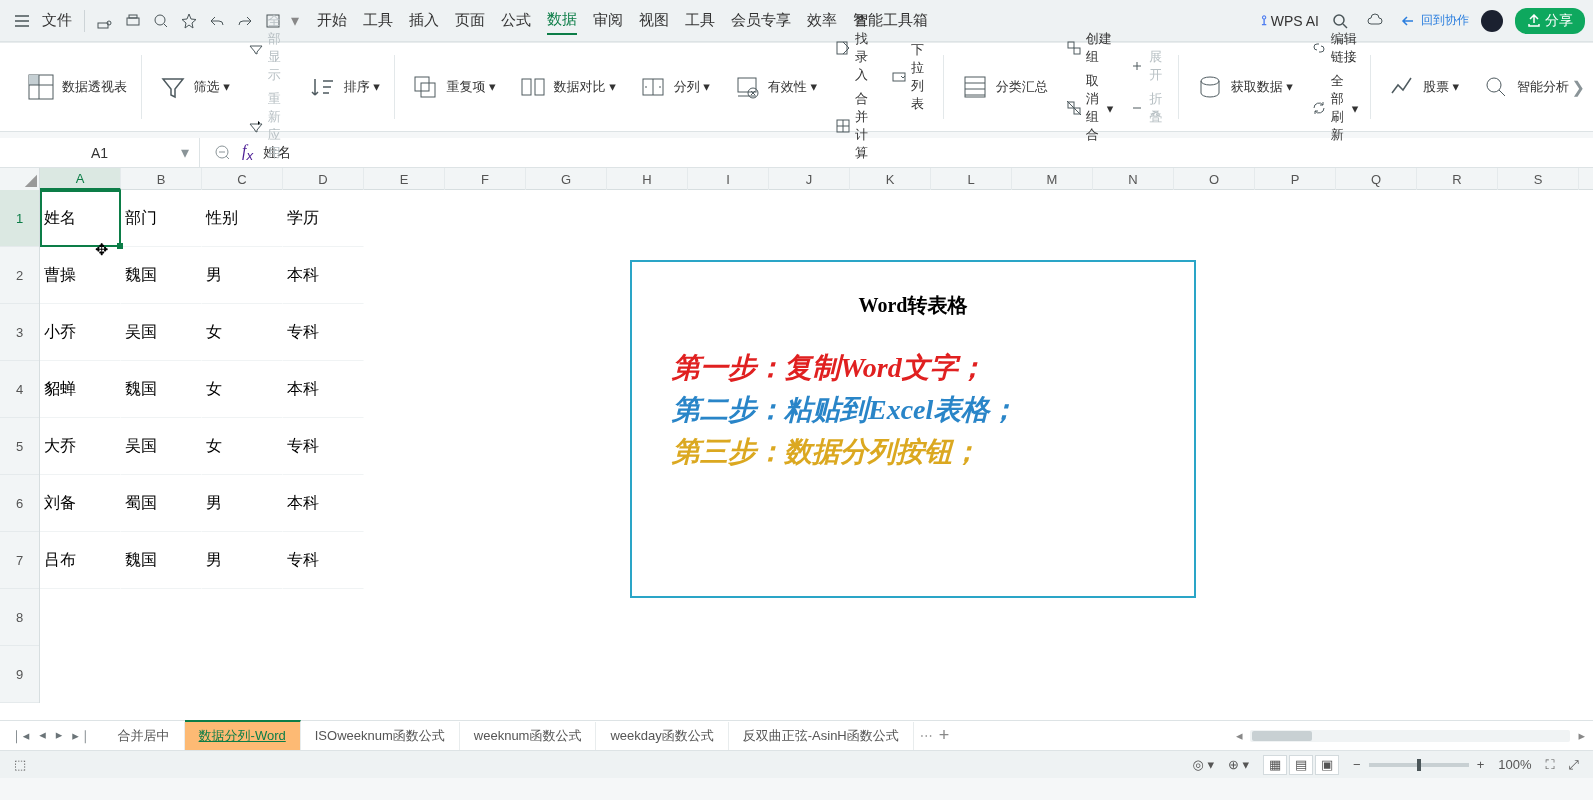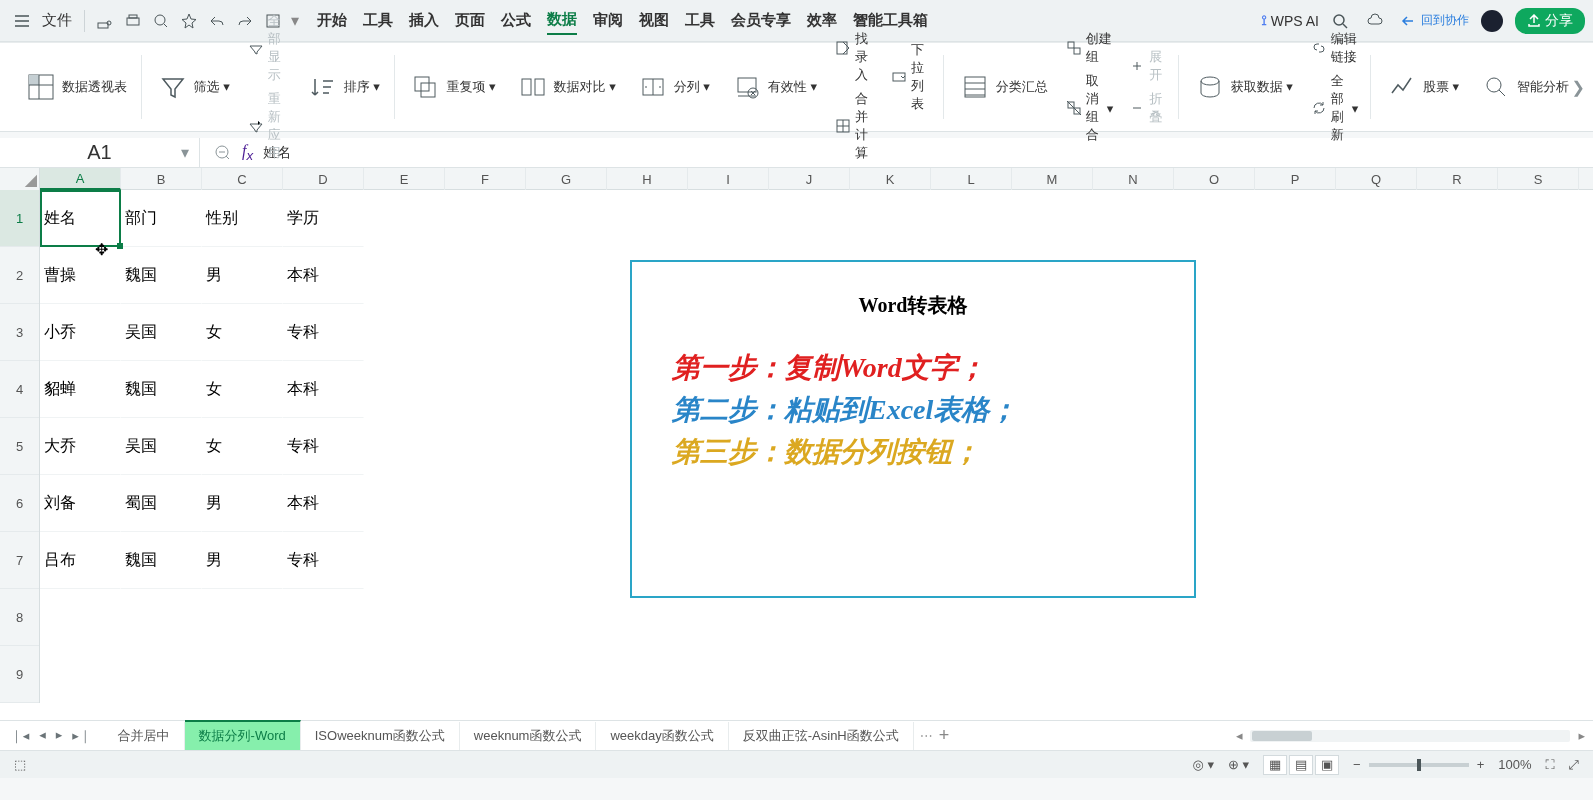--- a/index.html
+++ b/index.html
@@ -3,42 +3,42 @@
 <meta charset="utf-8">
 <style>
 * { margin: 0; padding: 0; box-sizing: border-box; font-family: "Microsoft YaHei", Arial, sans-serif; }
 body { background: #f5f7f8; overflow: hidden; width: 1593px; height: 800px; }
 
 .top-bar { background: #eef2f3; height: 42px; display: flex; align-items: center; padding: 0 8px; border-bottom: 1px solid #dde3e5; }
 .top-bar .menu-icon, .top-bar .icon-btn { display:flex;align-items:center;justify-content:center;width:28px;height:28px;color:#4a5558;cursor:pointer;}
 .top-bar .file-label { font-size:15px;color:#333;margin:0 6px;cursor:pointer;}
 .top-bar .sep { width:1px;height:22px;background:#cdd4d7;margin:0 6px;}
 .tabs-row { display:flex;align-items:center;gap:16px;margin-left:14px;}
-.tabs-row .tab { font-size:15px;color:#333;cursor:pointer;padding:4px 0;font-weight:bold;}
+.tabs-row .tab { font-size:15px;color:#333;cursor:pointer;padding:4px 0;}
 .tabs-row .tab.active { color:#0c7d47;border-bottom:2px solid #0c7d47;}
 .top-bar .right { margin-left:auto;display:flex;align-items:center;gap:12px;}
 .top-bar .search-icon { color:#4a5558;}
 .collab-link { color:#2a7ede;font-size:12px;cursor:pointer;display:flex;align-items:center;gap:4px;}
 .avatar-circle { width:22px;height:22px;border-radius:50%;background:#1b2130;}
 .share-btn { background:#0ea85e;color:#fff;padding:4px 12px;border-radius:12px;font-size:14px;cursor:pointer;display:flex;align-items:center;gap:4px;}
 
 .ribbon { background:#fff;height:90px;display:flex;align-items:center;padding:6px 14px;border-bottom:1px solid #dde3e5;border-top:1px solid #e8eced;position:relative;}
 .ribbon-grp { display:flex;flex-direction:row;align-items:center;justify-content:center;gap:4px;padding:0 10px;height:76px;}
 .ribbon-grp .big-icon { width:34px;height:34px;display:flex;align-items:center;justify-content:center;color:#4e5a5f;}
 .ribbon-grp .big-label { font-size:13px;color:#333;white-space:nowrap;}
 .ribbon-grp.small { flex-direction:column;align-items:flex-start;gap:6px;padding:0 8px;}
 .ribbon-grp.small .row { display:flex;align-items:center;gap:4px;font-size:13px;color:#333;}
 .ribbon-grp.small .row .ico { width:20px;height:20px;display:flex;align-items:center;justify-content:center;color:#4e5a5f;}
 .ribbon-grp.small .row.disabled { color:#b8c0c4;}
 .ribbon-sep { width:1px;height:64px;background:#e3e8ea;margin:0 4px;}
 .ribbon .expand-arrow { position:absolute;right:8px;top:50%;transform:translateY(-50%);color:#8a9498;cursor:pointer;}
 
 .formula-bar { background:#fff;height:30px;display:flex;align-items:center;border-bottom:1px solid #dde3e5;margin-top:6px;}
 .name-box { width:200px;display:flex;align-items:center;justify-content:center;position:relative;border-right:1px solid #dde3e5;height:100%;}
-.name-box .val { font-size:20px;color:#333;}
+.name-box .val { font-size:14px;color:#333;}
 .name-box .chev { position:absolute;right:10px;color:#8a9498;}
 .fx-zone { display:flex;align-items:center;gap:10px;padding:0 14px;height:100%;}
 .fx-zone .ico { color:#8a9498;}
 .fx-input { font-size:14px;color:#333;border:none;outline:none;flex:1;background:transparent;}
 
 .sheet-area { background:#fff;height:552px;position:relative;display:flex;}
 .col-headers { position:absolute;top:0;left:0;right:0;height:22px;display:flex;background:#f2f5f6;border-bottom:1px solid #d7dee0;}
 .corner { width:40px;height:22px;background:#f2f5f6;border-right:1px solid #d7dee0;display:flex;align-items:center;justify-content:flex-end;padding-right:2px;color:#999;}
 .col-h { width:81px;height:22px;font-size:13px;color:#555;display:flex;align-items:center;justify-content:center;border-right:1px solid #e5eaec;}
 .col-h.sel { background:#dbe8e2;color:#0c7d47;border-bottom:2px solid #0c7d47;}
@@ -55,21 +55,21 @@
 .overlay-box .ttl { font-family:"SimSun",serif;font-size:20px;font-weight:bold;text-align:center;margin-bottom:30px;}
 .overlay-box .step { font-family:"SimSun",serif;font-size:28px;font-weight:bold;font-style:italic;margin:4px 0;}
 .step.red { color:#e02020;}
 .step.blue { color:#2985c8;}
 .step.yellow { color:#dba820;}
 
 .sheet-tabs { background:#fff;height:30px;display:flex;align-items:center;border-top:1px solid #dde3e5;padding:0 8px;font-size:13px;}
 .sheet-tabs .nav { display:flex;gap:6px;color:#6b7478;margin-right:10px;}
 .sheet-tabs .nav span { cursor:pointer;padding:2px;}
 .sheet-tabs .st { padding:5px 14px;color:#555;cursor:pointer;border-right:1px solid #e8eced;}
-.sheet-tabs .st.active { background:#86efac;color:#0c7d47;font-weight:500;border-top:2px solid #0c7d47;margin-top:-2px;}
+.sheet-tabs .st.active { background:#fdba74;color:#0c7d47;font-weight:500;border-top:2px solid #0c7d47;margin-top:-2px;text-decoration:underline;}
 .sheet-tabs .more { margin-left:6px;color:#888;}
 .sheet-tabs .spacer { flex:1;}
 .sheet-tabs .hscroll { display:flex;align-items:center;gap:8px;color:#888;}
 .hscroll .track { width:320px;height:12px;background:#f0f3f4;border-radius:2px;position:relative;}
 .hscroll .thumb { position:absolute;left:2px;width:60px;height:10px;top:1px;background:#c8d0d3;border-radius:2px;}
 
 .status-bar { background:#eef2f3;height:28px;display:flex;align-items:center;padding:0 14px;border-top:1px solid #dde3e5;font-size:13px;color:#555;}
 .status-bar .right { margin-left:auto;display:flex;align-items:center;gap:14px;}
 .status-bar .views { display:flex;gap:2px;}
 .status-bar .views .v { width:24px;height:20px;display:flex;align-items:center;justify-content:center;border:1px solid #d3dadd;background:#fff;cursor:pointer;}

